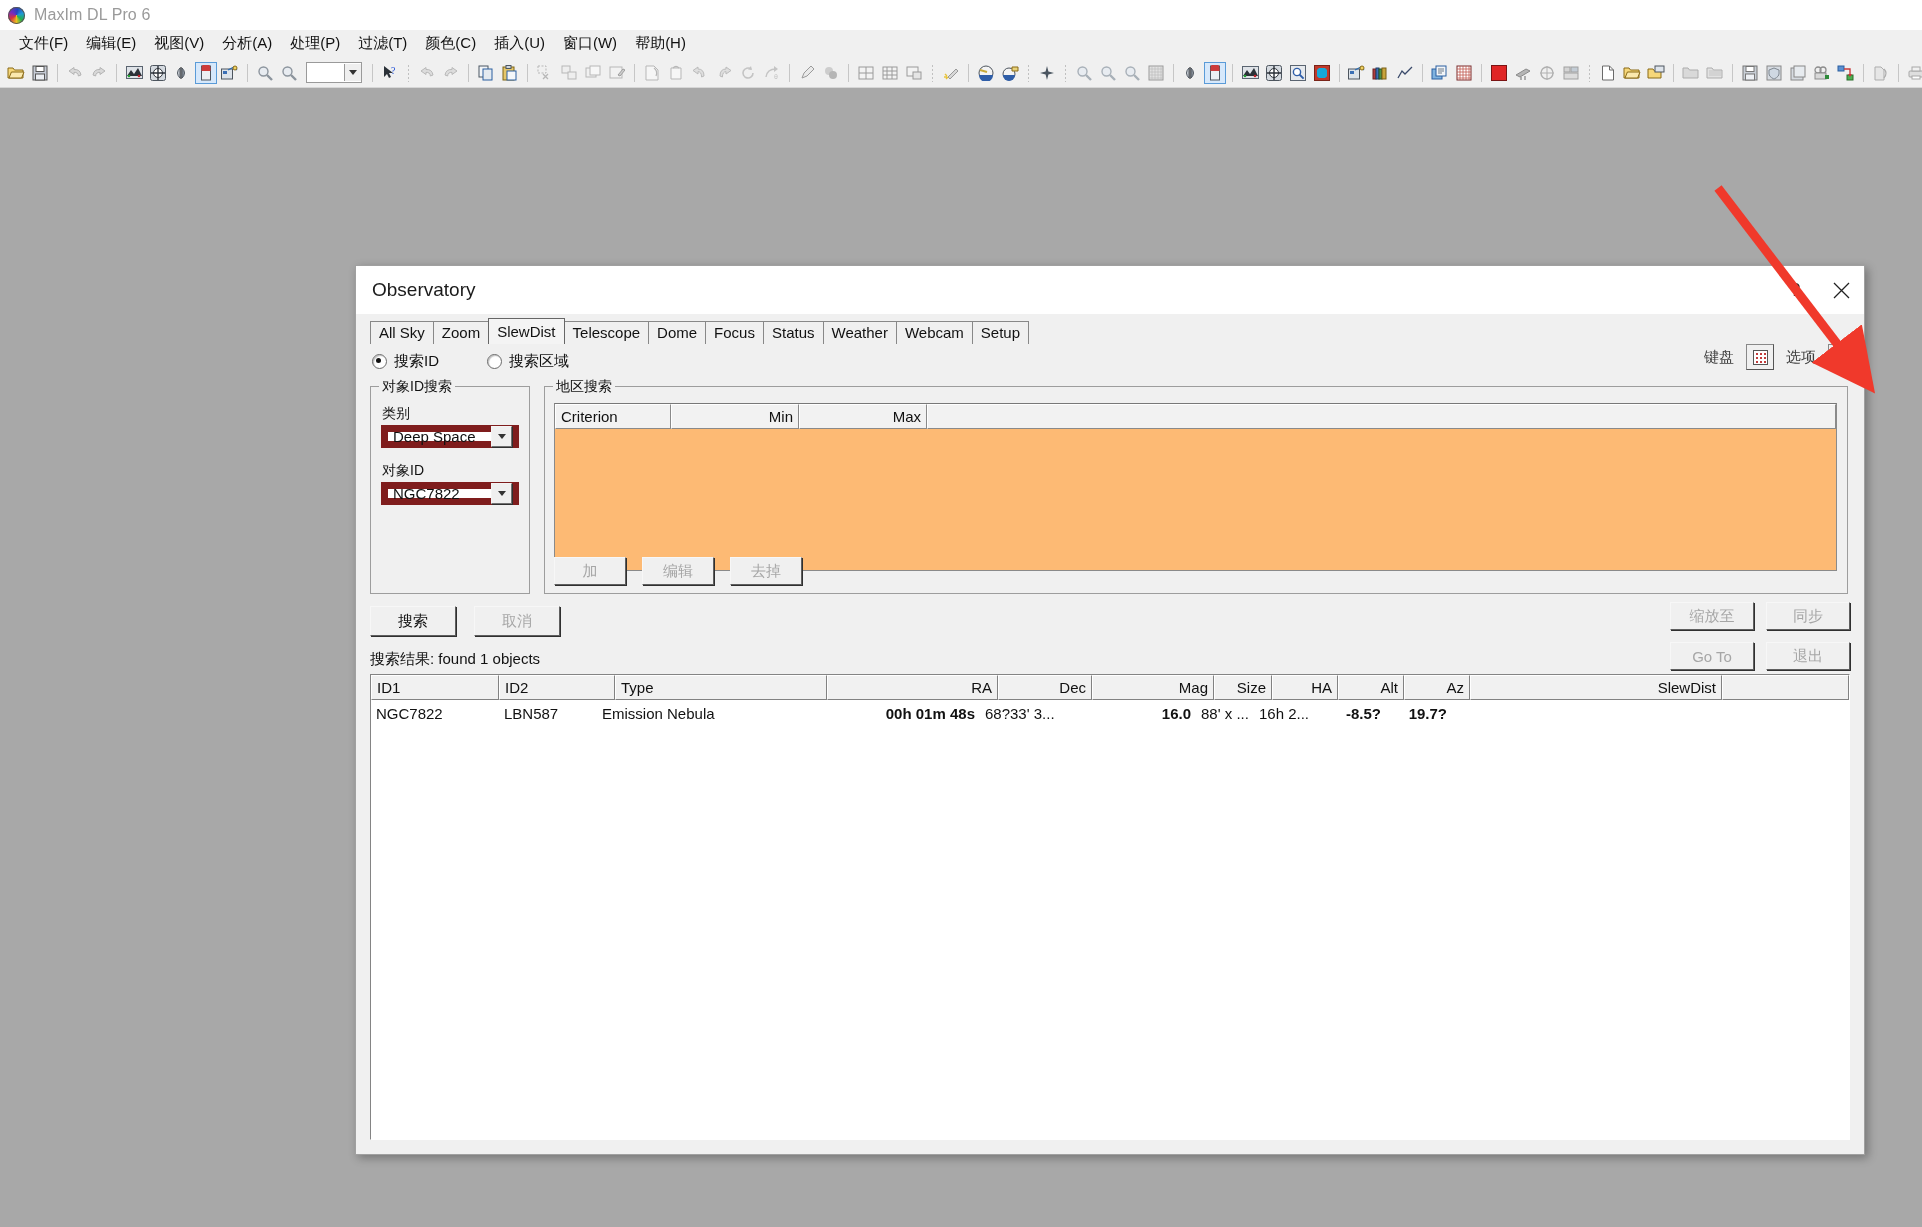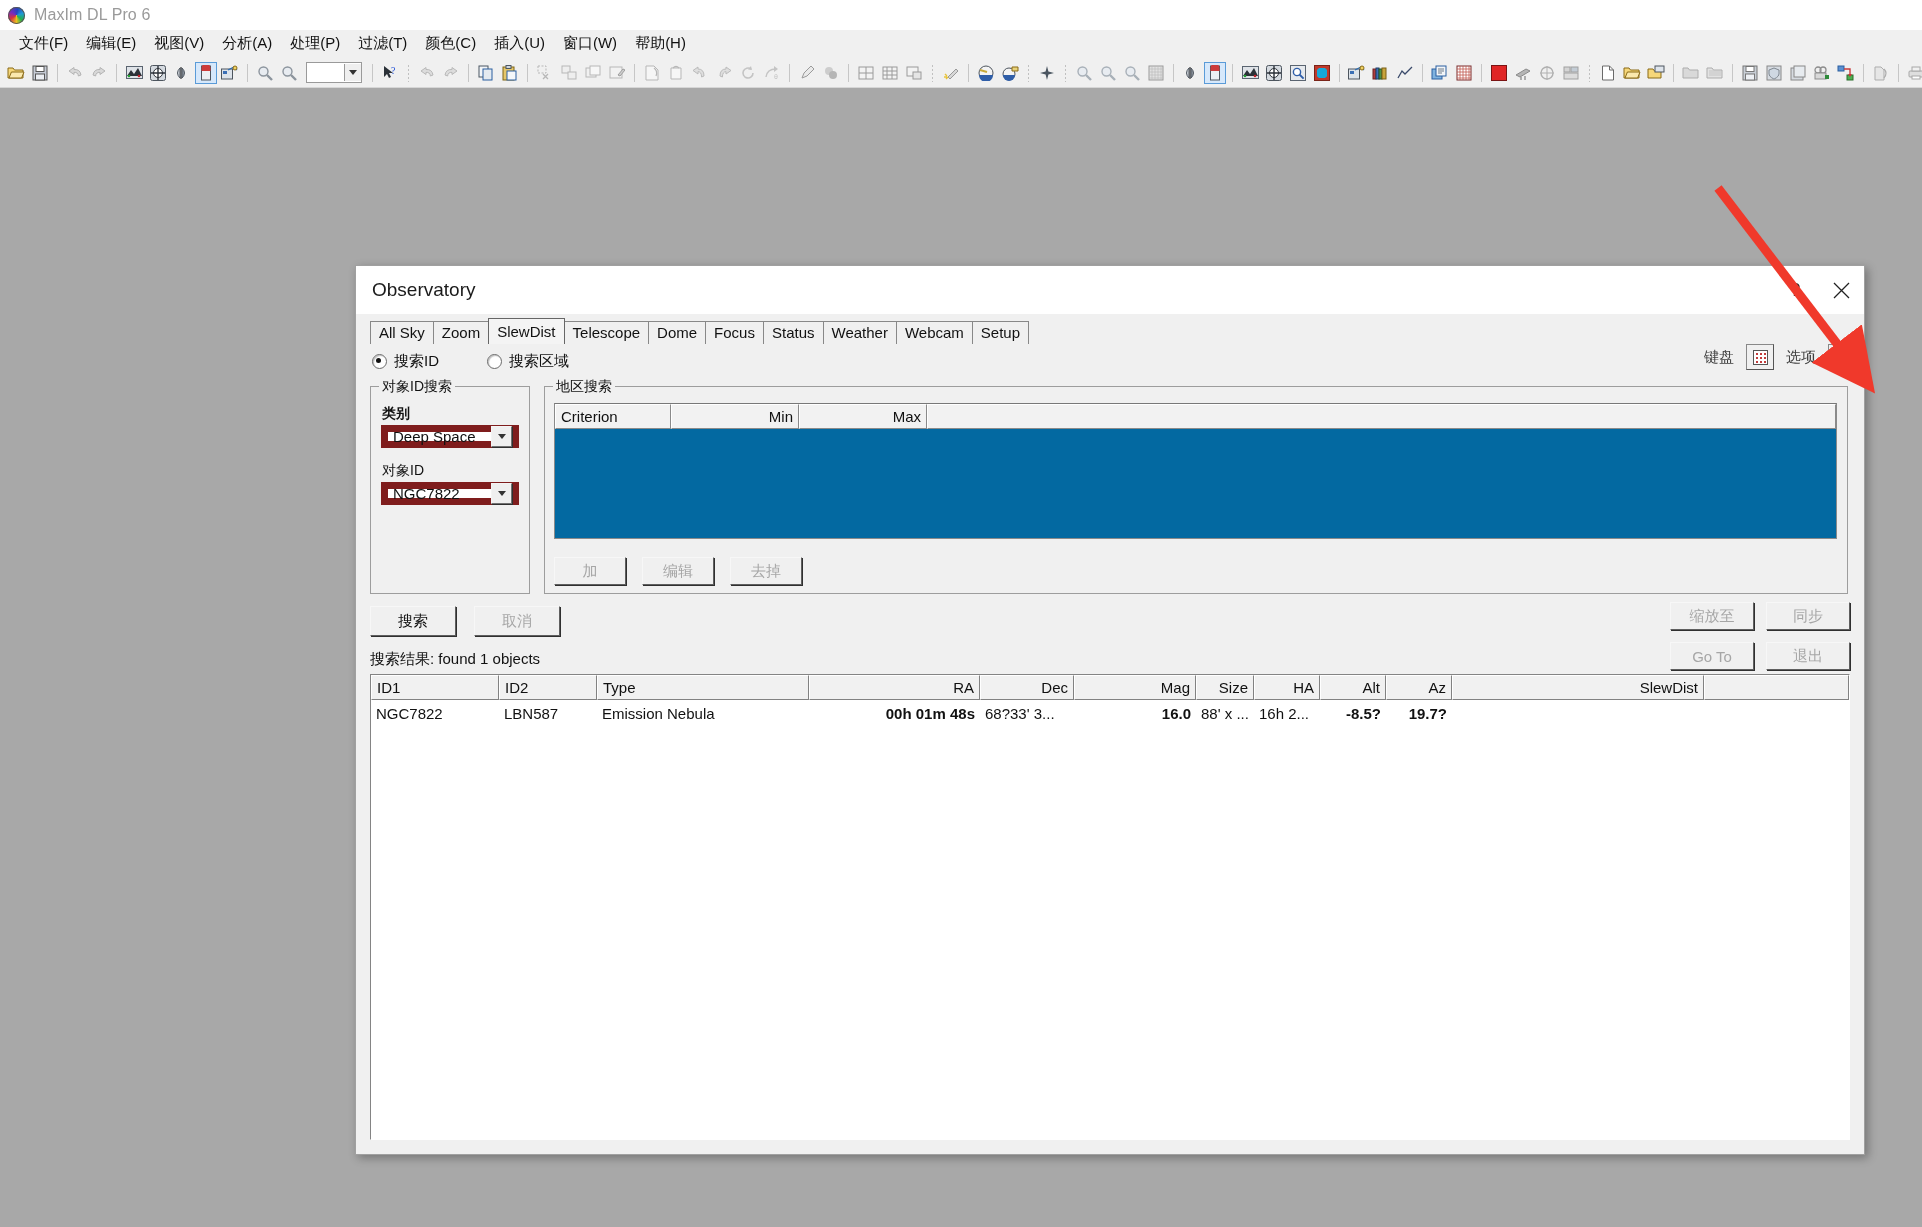--- a/index.html
+++ b/index.html
@@ -138,22 +138,22 @@
   }
   .combo .txt{flex:1;padding-left:5px;font-size:15px;color:#111;white-space:nowrap;overflow:hidden;}
   .combo .btn{
     width:21px;height:21px;background:#efefef;border:1px solid #f4f4f4;
     border-right-color:#707070;border-bottom-color:#707070;
     display:flex;align-items:center;justify-content:center;box-sizing:border-box;flex:none;
   }
 
   
   #criteria-list{
-    position:absolute;left:9px;top:16px;right:10px;height:136px;
-    background:#0369a1;border:1px solid #8a8a8a;border-top-color:#787878;
+    position:absolute;left:9px;top:16px;right:10px;height:168px;
+    background:#fdba74;border:1px solid #8a8a8a;border-top-color:#787878;
     box-sizing:border-box;
   }
   #criteria-head{display:flex;height:25px;background:#f2f2f2;}
   .ch{
     border:1px solid #fff;border-right-color:#8a8a8a;border-bottom-color:#8a8a8a;
     background:#f2f2f2;font-size:15px;color:#111;line-height:23px;box-sizing:border-box;
     padding:0 5px;white-space:nowrap;
   }
   .ch.r{text-align:right;}
   .crit-btn-row{position:absolute;left:9px;bottom:8px;display:flex;gap:16px;}
@@ -715,21 +715,21 @@
           <span class="kbd-glyph"></span>
         </div>
       <span class="tr-label">选项</span>
       <div class="tr-btn">
           <span class="tri-r"></span>
         </div>
     </div>
 
     <div class="groupbox" id="gb-objid">
       <div class="gb-title">对象ID搜索</div>
-      <div class="field-label" style="left:11px;top:18px;font-weight:bold;">类别</div>
+      <div class="field-label" style="left:11px;top:18px;">类别</div>
       <div class="combo" style="left:10px;top:38px;width:138px;">
         <span class="txt">Deep Space</span>
         <span class="btn">
             <i class="tri-d"></i>
           </span>
       </div>
       <div class="field-label" style="left:11px;top:75px;">对象ID</div>
       <div class="combo" style="left:10px;top:95px;width:138px;">
         <span class="txt">NGC7822</span>
         <span class="btn">
@@ -765,21 +765,21 @@
     <div id="rightbuttons">
       <div class="btn disabled">缩放至</div>
       <div class="btn disabled">同步</div>
       <div class="btn disabled">Go To</div>
       <div class="btn disabled">退出</div>
     </div>
 
     <div id="results-panel">
       <div id="results-head">
         <div class="rh" style="width:128px">ID1</div>
-        <div class="rh" style="width:98px">ID2</div>
+        <div class="rh" style="width:116px">ID2</div>
         <div class="rh" style="width:212px">Type</div>
         <div class="rh r" style="width:171px">RA</div>
         <div class="rh r" style="width:94px">Dec</div>
         <div class="rh r" style="width:122px">Mag</div>
         <div class="rh r" style="width:58px">Size</div>
         <div class="rh r" style="width:66px">HA</div>
         <div class="rh r" style="width:66px">Alt</div>
         <div class="rh r" style="width:66px">Az</div>
         <div class="rh r" style="width:252px">SlewDist</div>
         <div class="rh" style="flex:1"></div>

